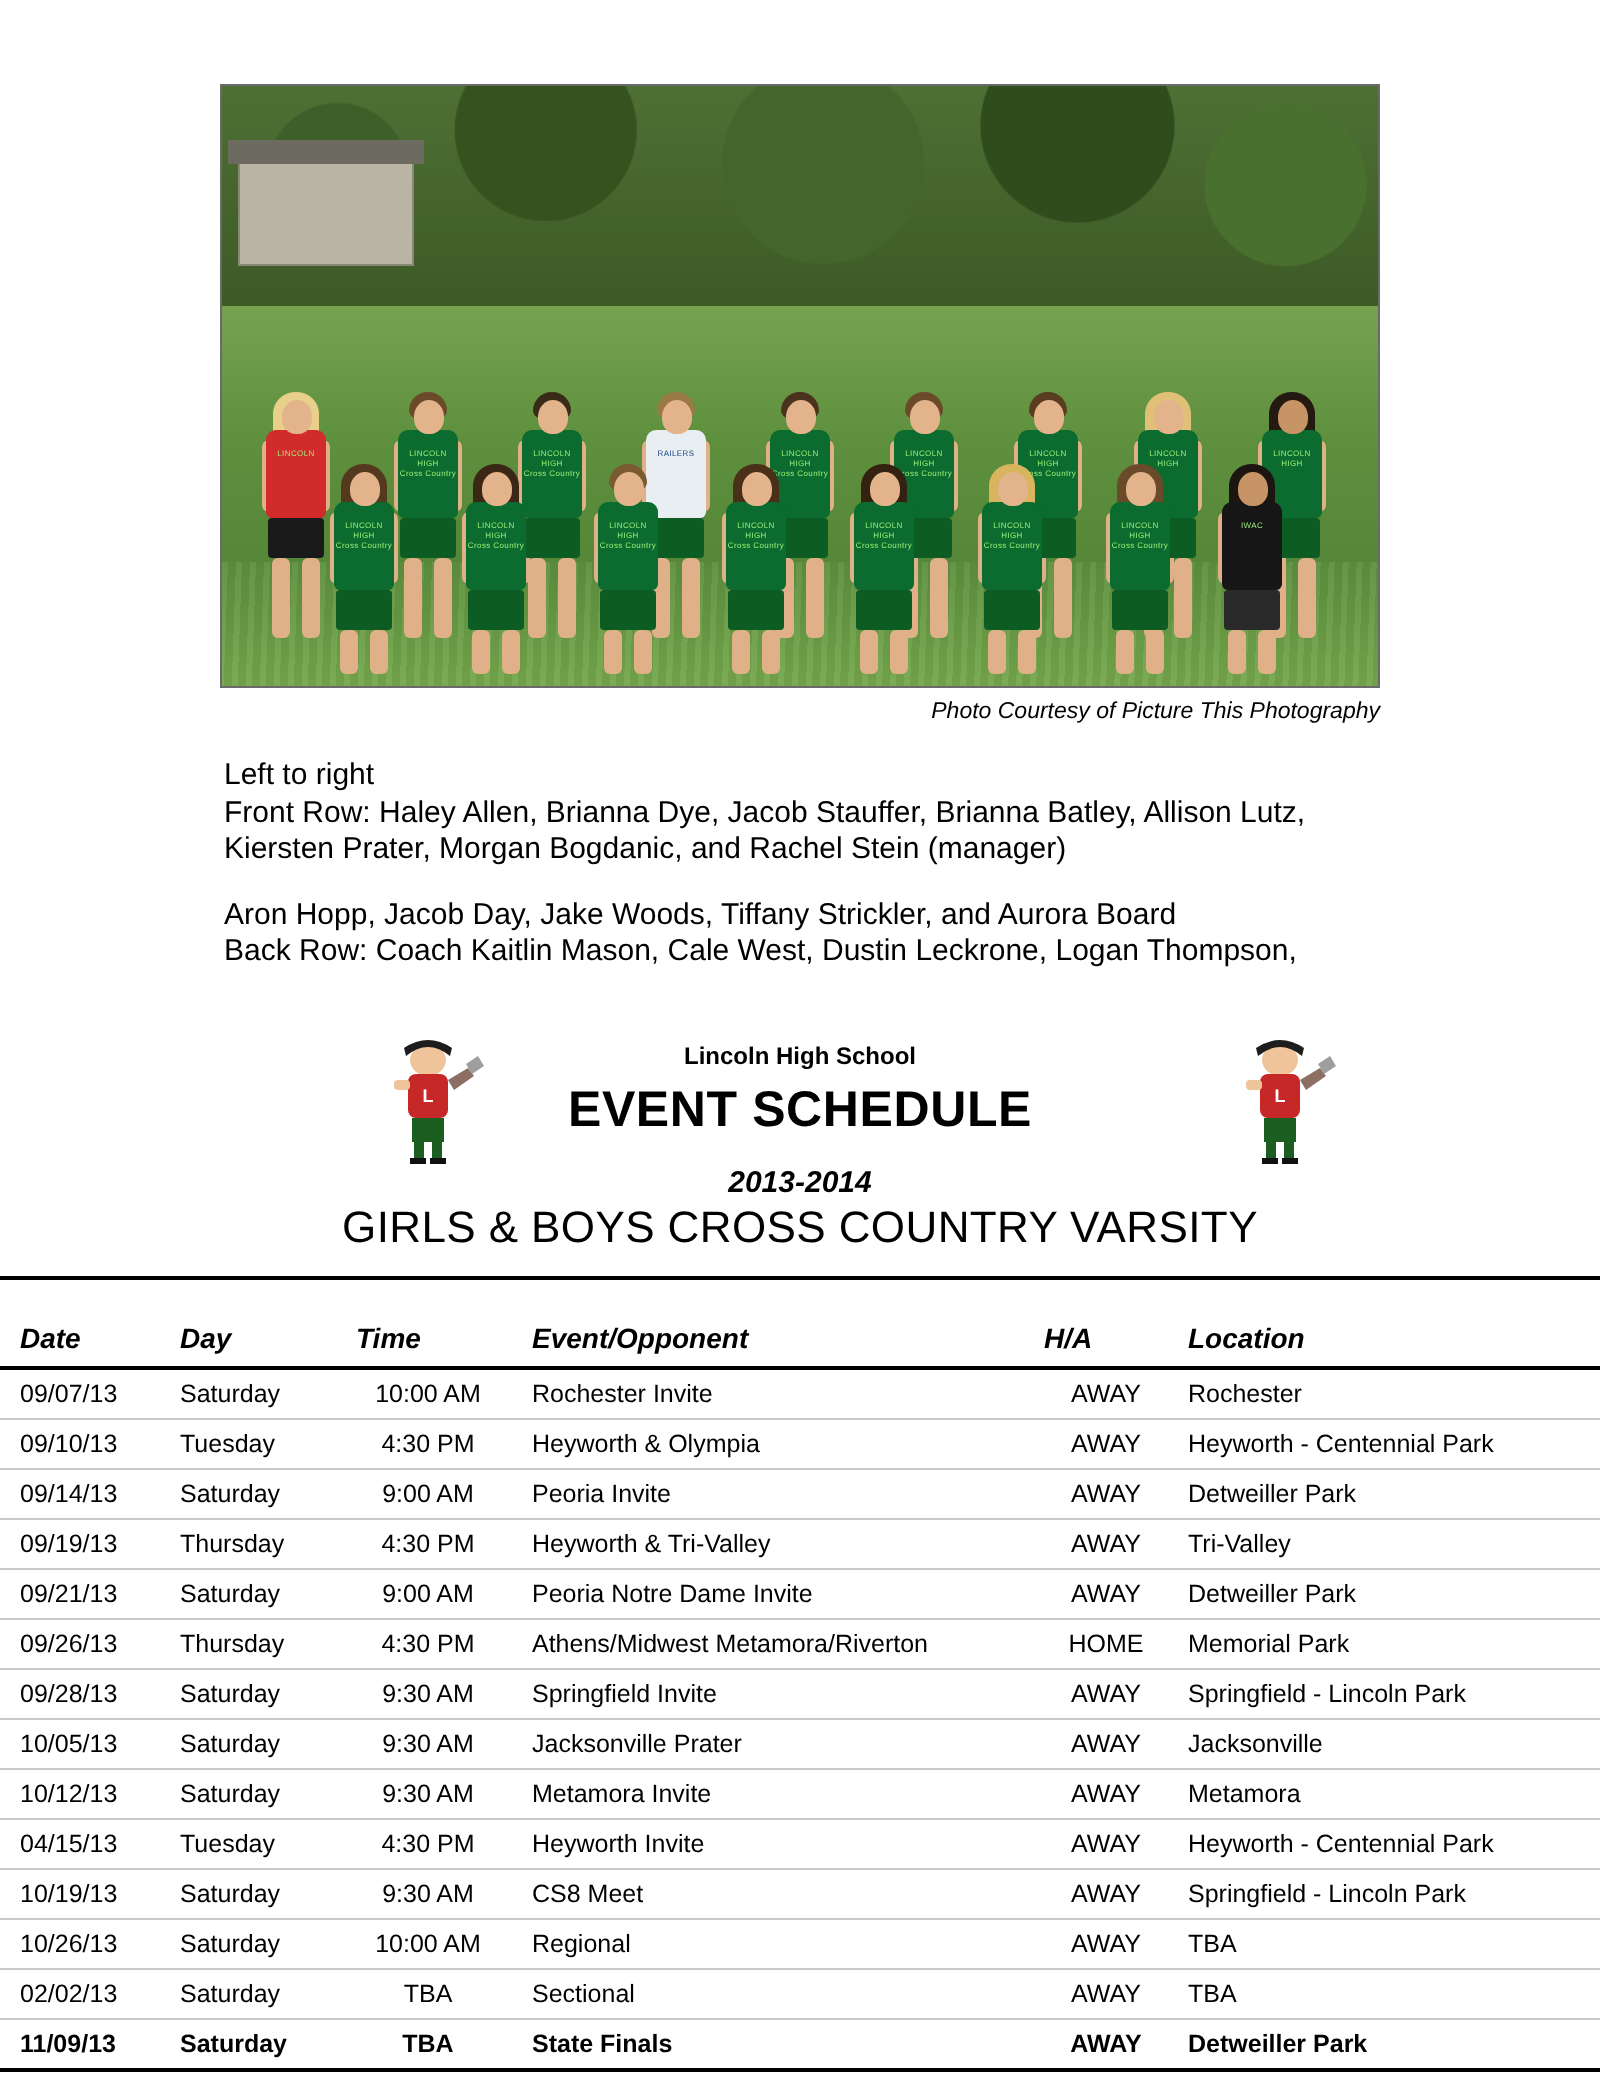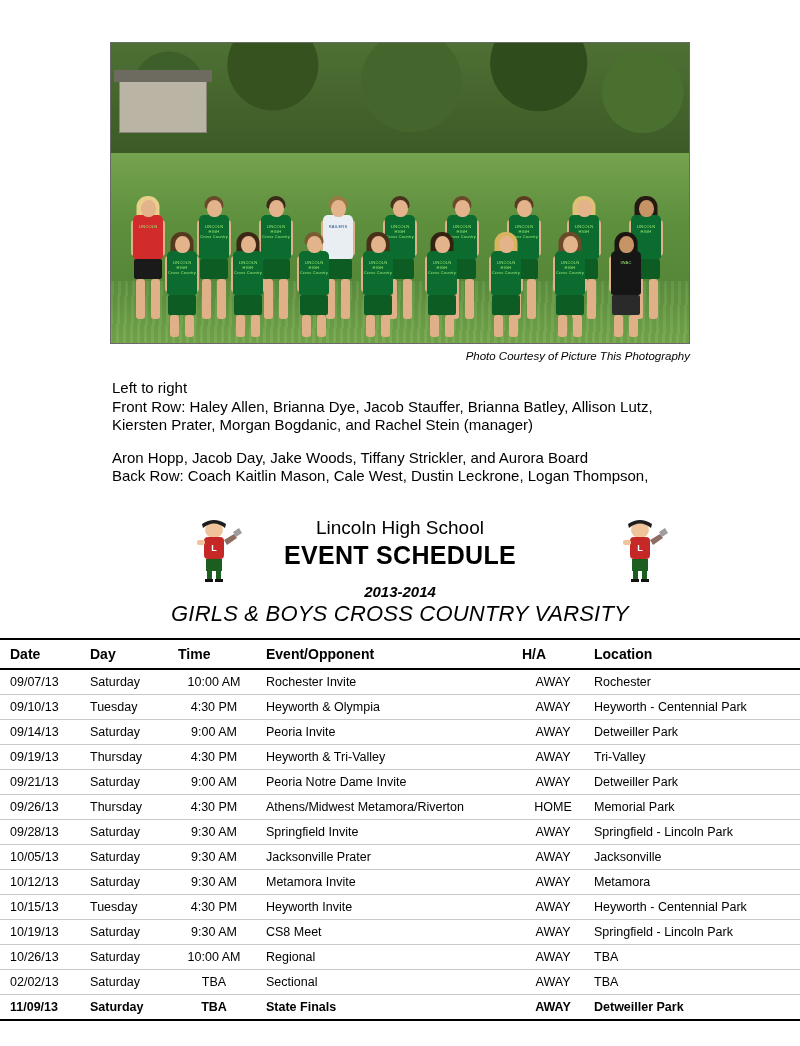--- a/index.html
+++ b/index.html
@@ -187,41 +187,40 @@
 
   
   .title-block {
     position: absolute;
     left: 0;
     top: 516px;
     width: 800px;
     text-align: center;
   }
   .school-name {
-    font-size: 19px;
-    font-weight: normal;
+    font-size: 12px;
+    font-weight: bold;
     line-height: 24px;
     text-align: center;
   }
   .event-schedule {
     font-size: 25px;
     font-weight: bold;
     line-height: 30px;
     letter-spacing: 0.3px;
   }
   .season {
     margin-top: 12px;
     font-size: 15px;
     font-weight: bold;
     font-style: italic;
     line-height: 19px;
   }
   .sport-line {
     font-size: 22px;
-    font-style: italic;
     line-height: 26px;
     letter-spacing: 0.2px;
   }
 
   
   .mascot {
     position: absolute;
     width: 56px;
     height: 62px;
   }
@@ -239,21 +238,22 @@
   }
   table.schedule thead th {
     text-align: left;
     font-size: 14px;
     font-weight: bold;
     padding: 2px 4px 6px 4px;
     border-bottom: 2.5px solid #000;
   }
   table.schedule thead tr.topline th {
     border-top: 2.5px solid #000;
-    padding-top: 6px;
+    padding-top: 21px;
+    font-style: italic;
   }
   table.schedule tbody td {
     padding: 5px 4px;
     border-bottom: 1px solid #c9c9c9;
     white-space: nowrap;
   }
   table.schedule tbody tr:last-child td {
     border-bottom: 2.5px solid #000;
     font-weight: bold;
   }
@@ -578,21 +578,21 @@
       </tr>
       <tr>
         <td class="col-date">10/12/13</td>
         <td class="col-day">Saturday</td>
         <td class="col-time">9:30 AM</td>
         <td class="col-event">Metamora Invite</td>
         <td class="col-ha">AWAY</td>
         <td class="col-loc">Metamora</td>
       </tr>
       <tr>
-        <td class="col-date">10/15/13</td>
+        <td class="col-date">04/15/13</td>
         <td class="col-day">Tuesday</td>
         <td class="col-time">4:30 PM</td>
         <td class="col-event">Heyworth Invite</td>
         <td class="col-ha">AWAY</td>
         <td class="col-loc">Heyworth - Centennial Park</td>
       </tr>
       <tr>
         <td class="col-date">10/19/13</td>
         <td class="col-day">Saturday</td>
         <td class="col-time">9:30 AM</td>

